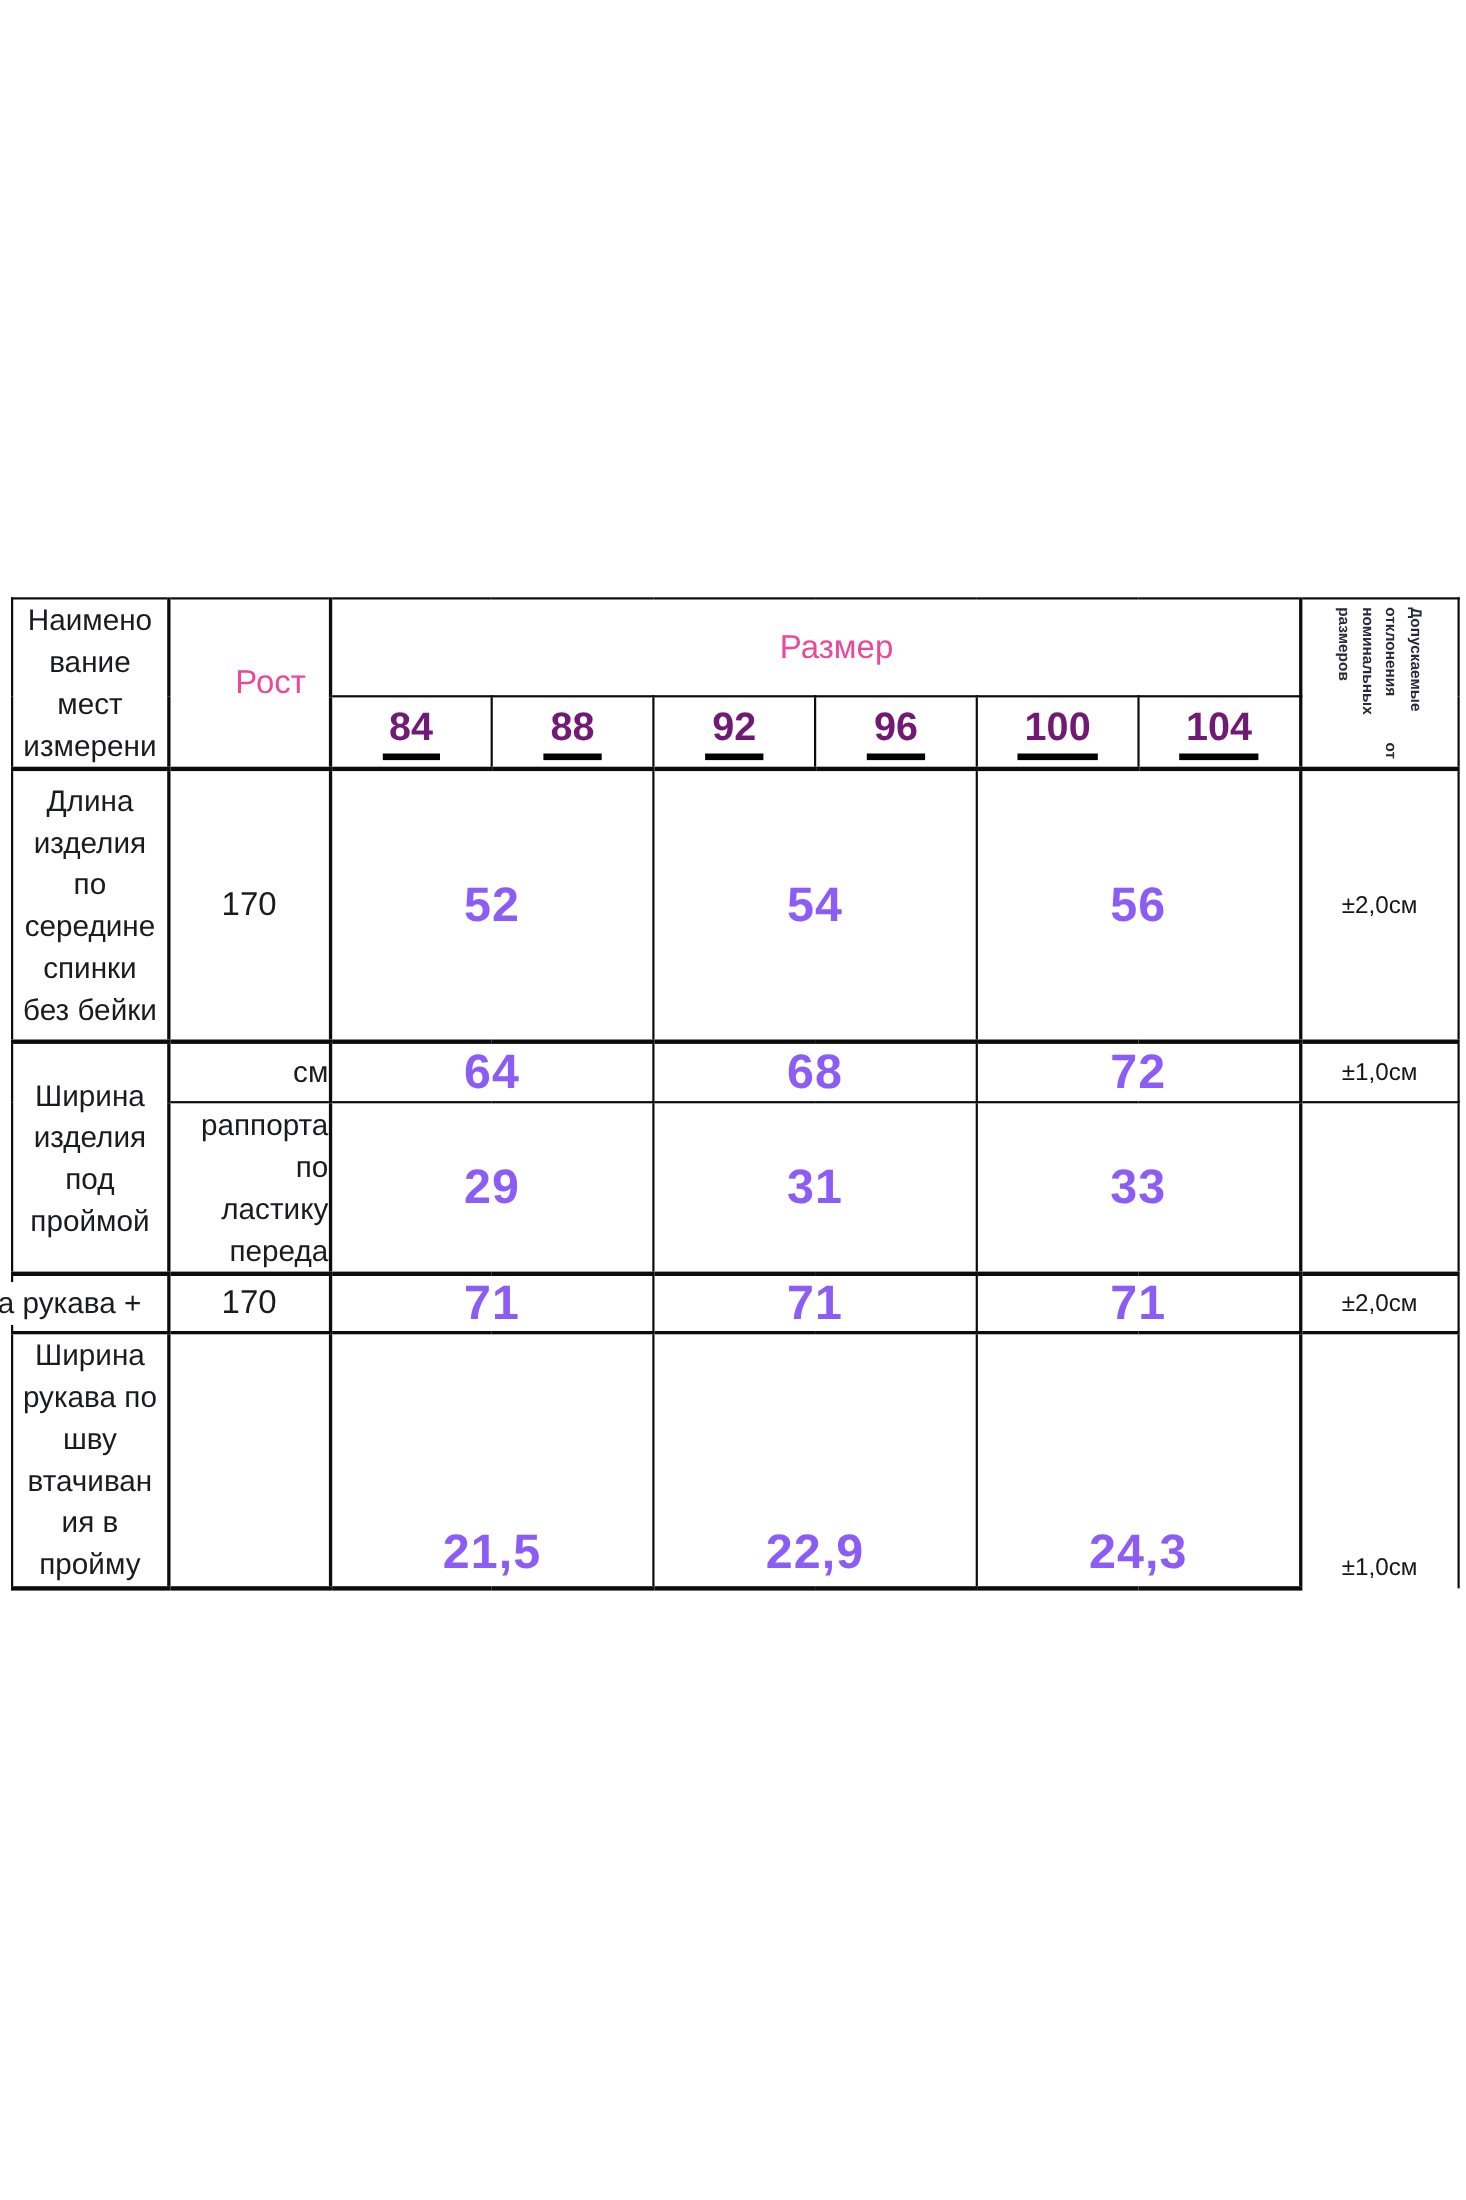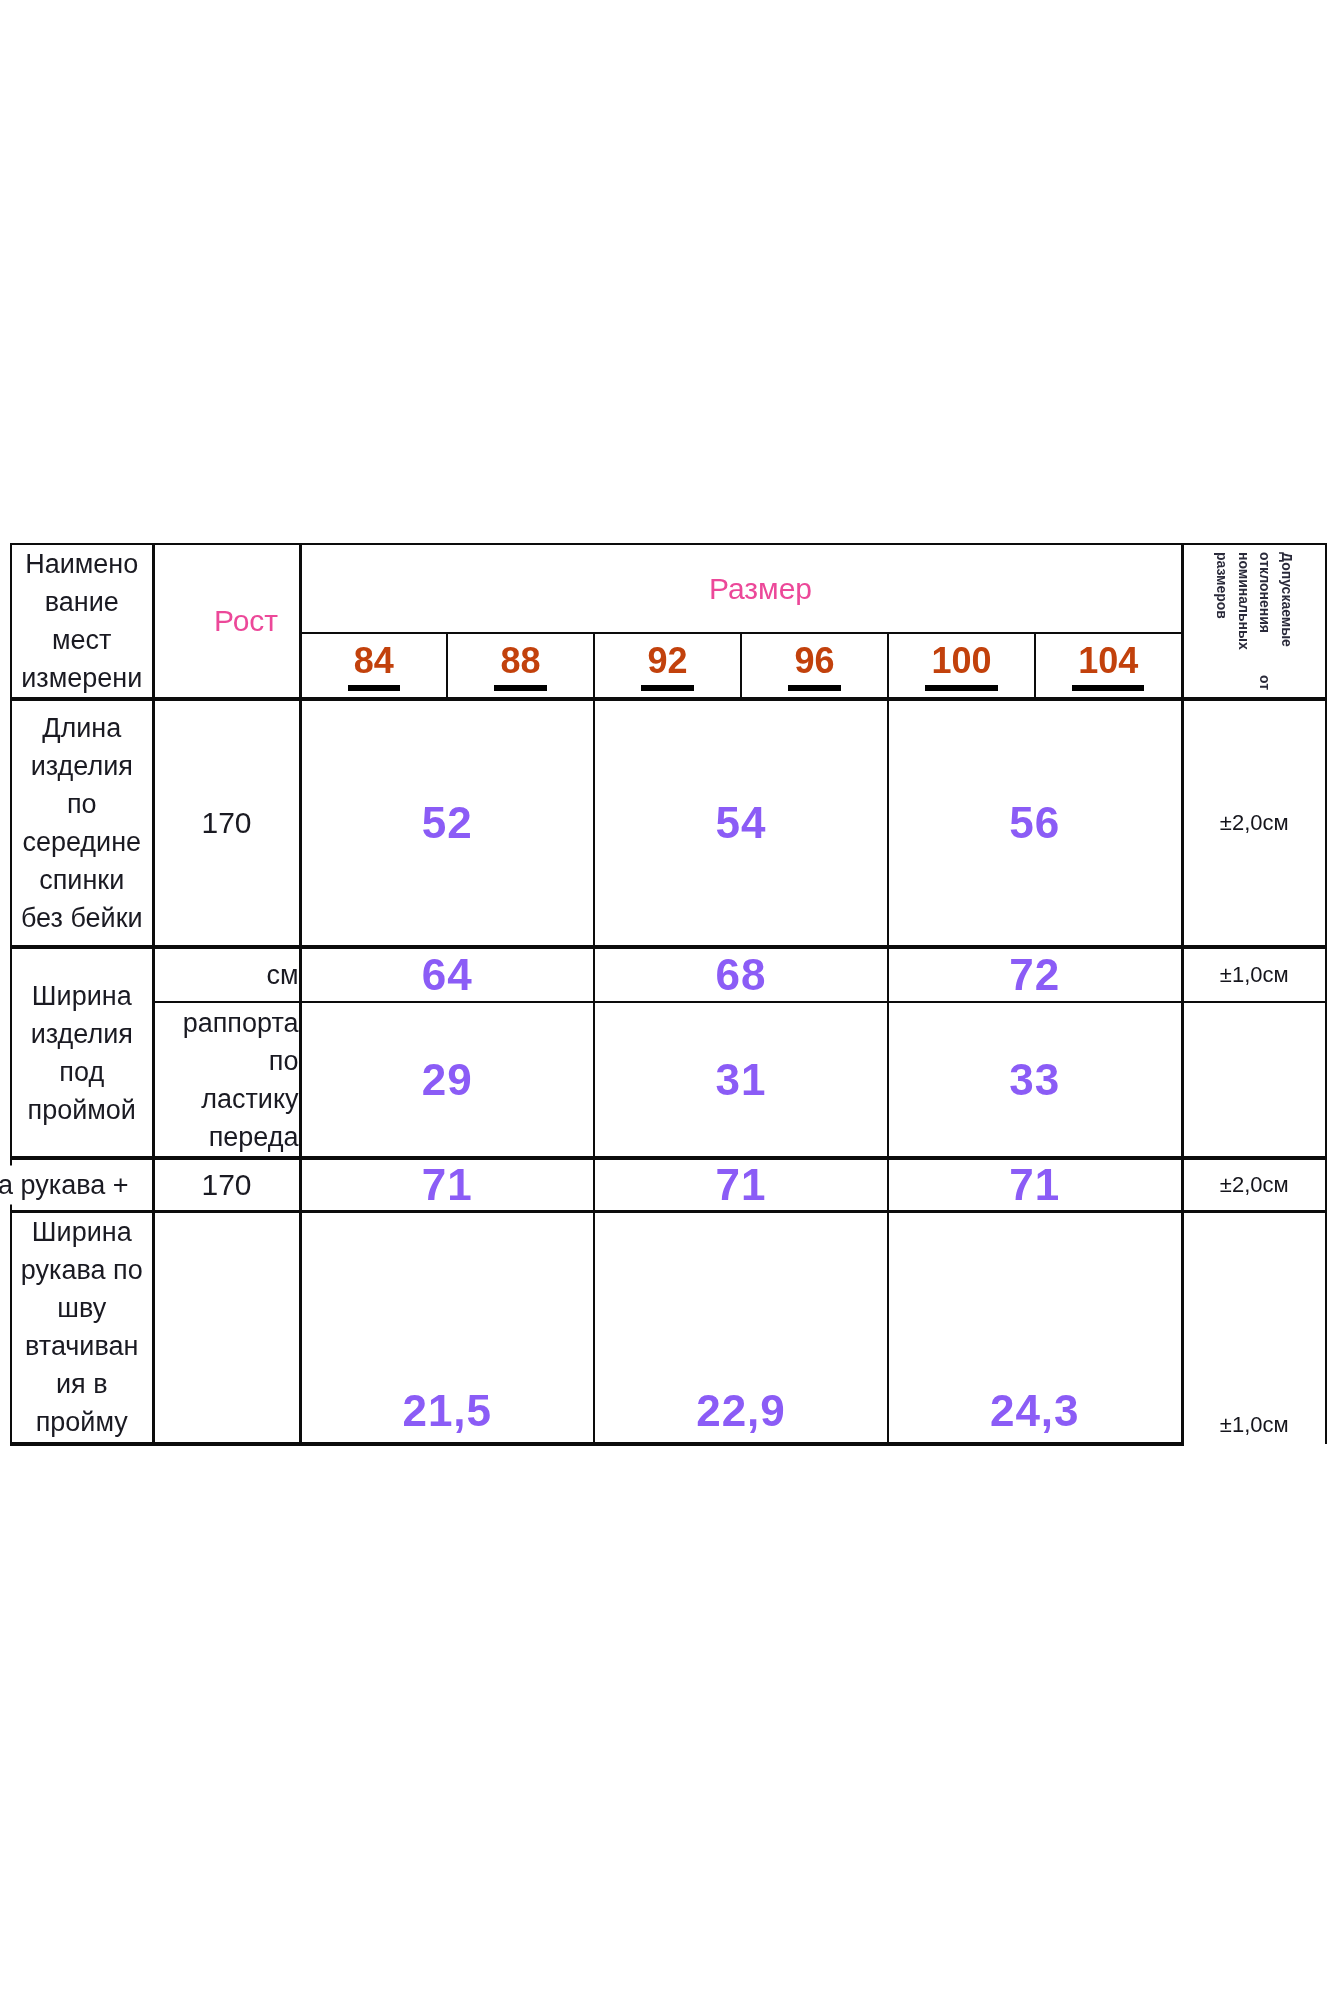--- a/index.html
+++ b/index.html
@@ -83,21 +83,21 @@
   .vbot {
     vertical-align: bottom;
     padding-bottom: 6px;
   }
 
   
   .usize {
     display: inline-block;
     font-size: 36px;
     font-weight: 700;
-    color: #c2410c;
+    color: #701a75;
     border-bottom: 6px solid #000;
     padding: 0 6px 3px 6px;
   }
 
   
   .rot-cell { position: relative; }
   .rot {
     position: absolute;
     top: 50%;
     left: 50%;

